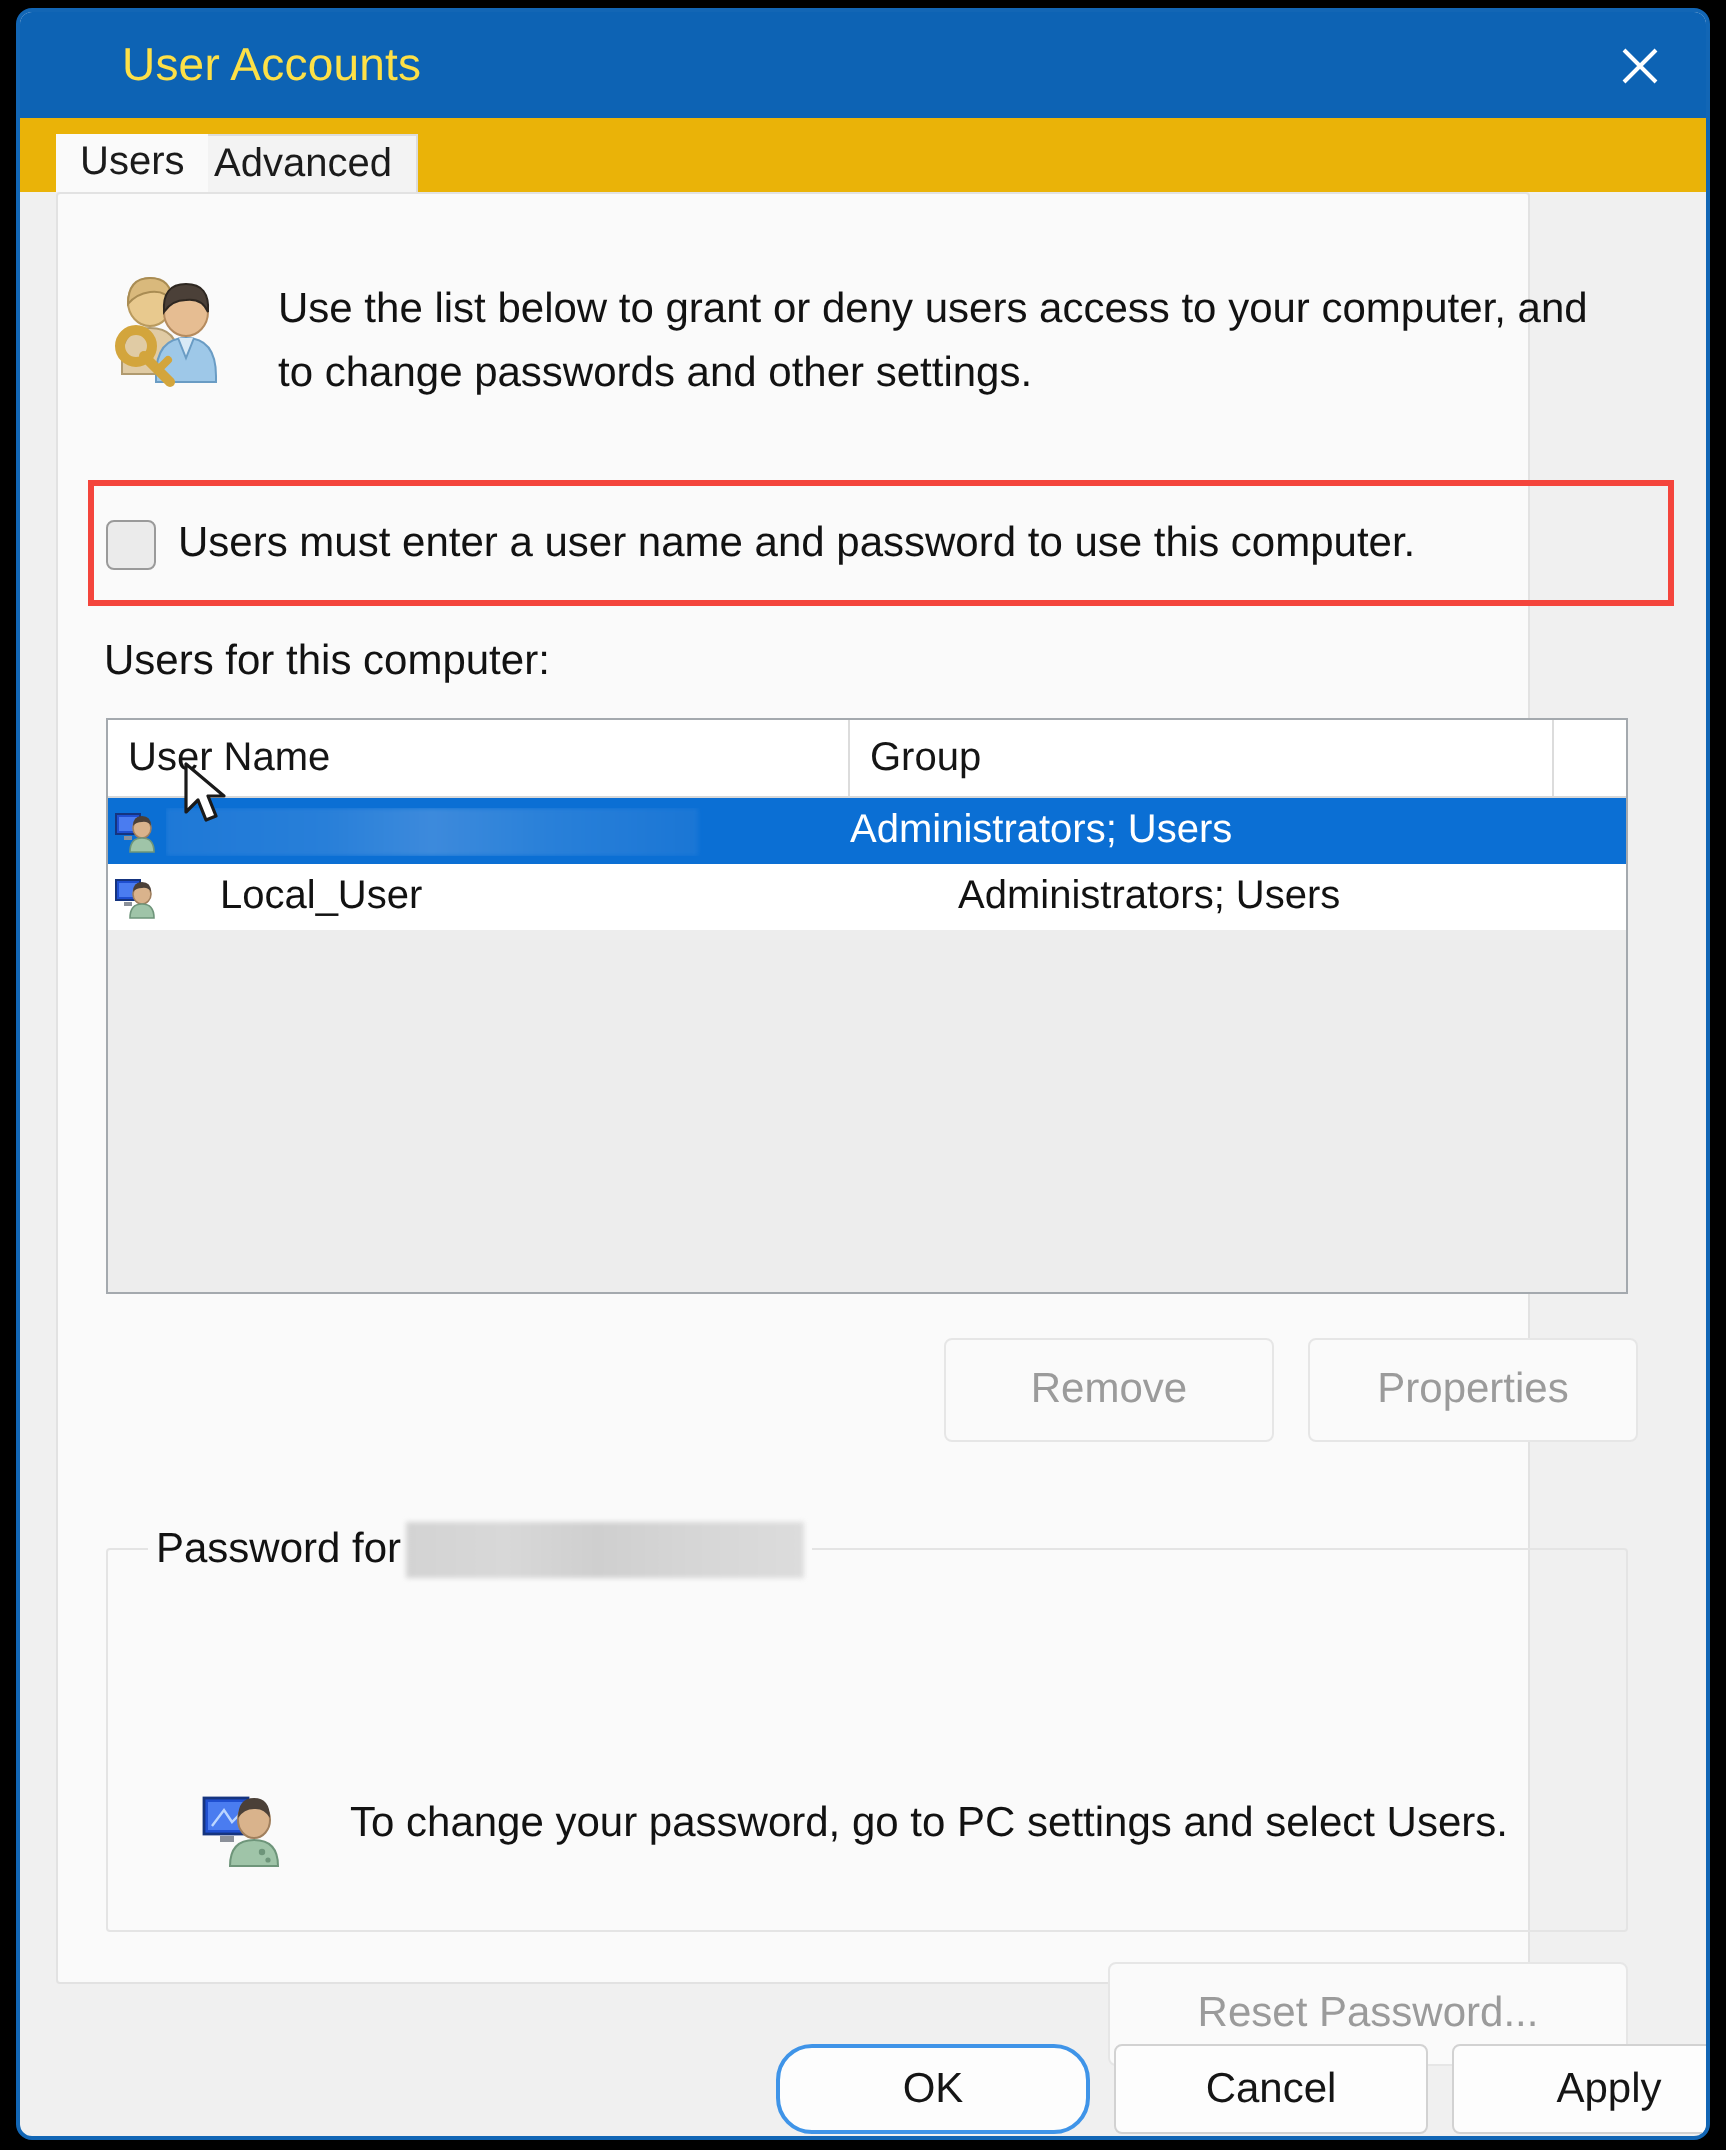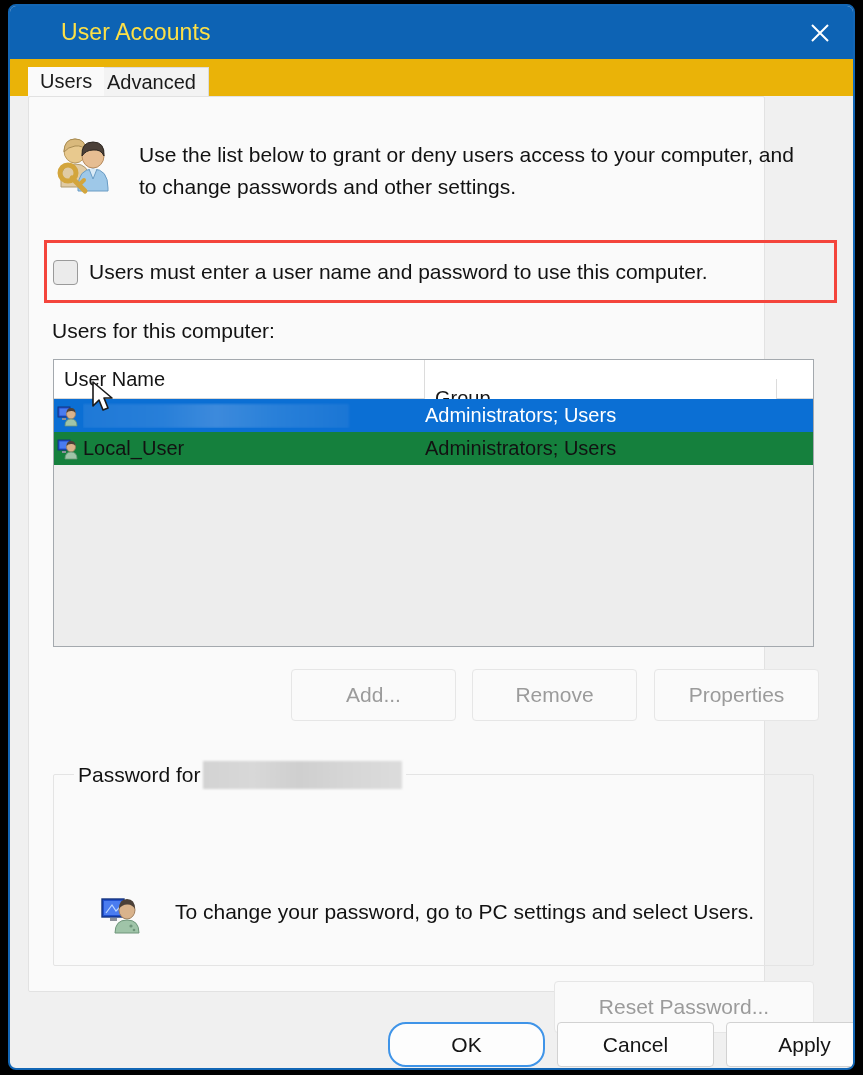--- a/index.html
+++ b/index.html
@@ -180,32 +180,32 @@
     top: 0; height: 38px;
     display: flex; align-items: center;
     font-size: 20px;
     color: #151515;
     box-sizing: border-box;
     padding-left: 10px;
     background: #ffffff;
     white-space: nowrap;
   }
   .lv-th.c0 { left: 0; width: 371px; border-right: 1px solid #dcdcdc; }
-  .lv-th.c1 { left: 371px; width: 352px; border-right: 1px solid #dcdcdc; margin-top: 19px; }
+  .lv-th.c1 { left: 371px; width: 352px; border-right: 1px solid #dcdcdc; }
   .lv-th.c2 { left: 723px; width: 36px; }
 
   .lv-rows { position: relative; background: #ededed; height: 247px; }
   .lv-row {
     position: relative;
     height: 33px;
     display: flex; align-items: center;
     box-sizing: border-box;
   }
   .lv-row.selected { background: #0b6fd4; color: #ffffff; }
-  .lv-row.plain { background: #15803d; color: #121212; }
+  .lv-row.plain { background: #ffffff; color: #121212; gap: 27px; }
   .lv-row .row-icon {
     width: 22px; height: 22px;
     margin-left: 3px; margin-right: 4px;
     flex: 0 0 auto;
   }
   .lv-row .cell-name {
     width: 342px;
     font-size: 20px;
     overflow: hidden;
     white-space: nowrap;
@@ -404,23 +404,20 @@
               <path d="M8 21 Q8 14 14 14 Q20 14 20 21 Z" fill="#9fc4a8" stroke="#6e957a" stroke-width="0.8"></path>
             </svg>
           </span>
           <span class="cell-name">Local_User</span>
           <span class="cell-group">Administrators; Users</span>
         </div>
 
       </div>
     </div>
 
-    <div id="btn-add" class="btn disabled">
-      <span>Add...</span>
-    </div>
     <div id="btn-remove" class="btn disabled">
       <span>Remove</span>
     </div>
     <div id="btn-properties" class="btn disabled">
       <span>Properties</span>
     </div>
 
     <div id="password-group"></div>
     <div id="password-legend">
       <span>Password for</span>

